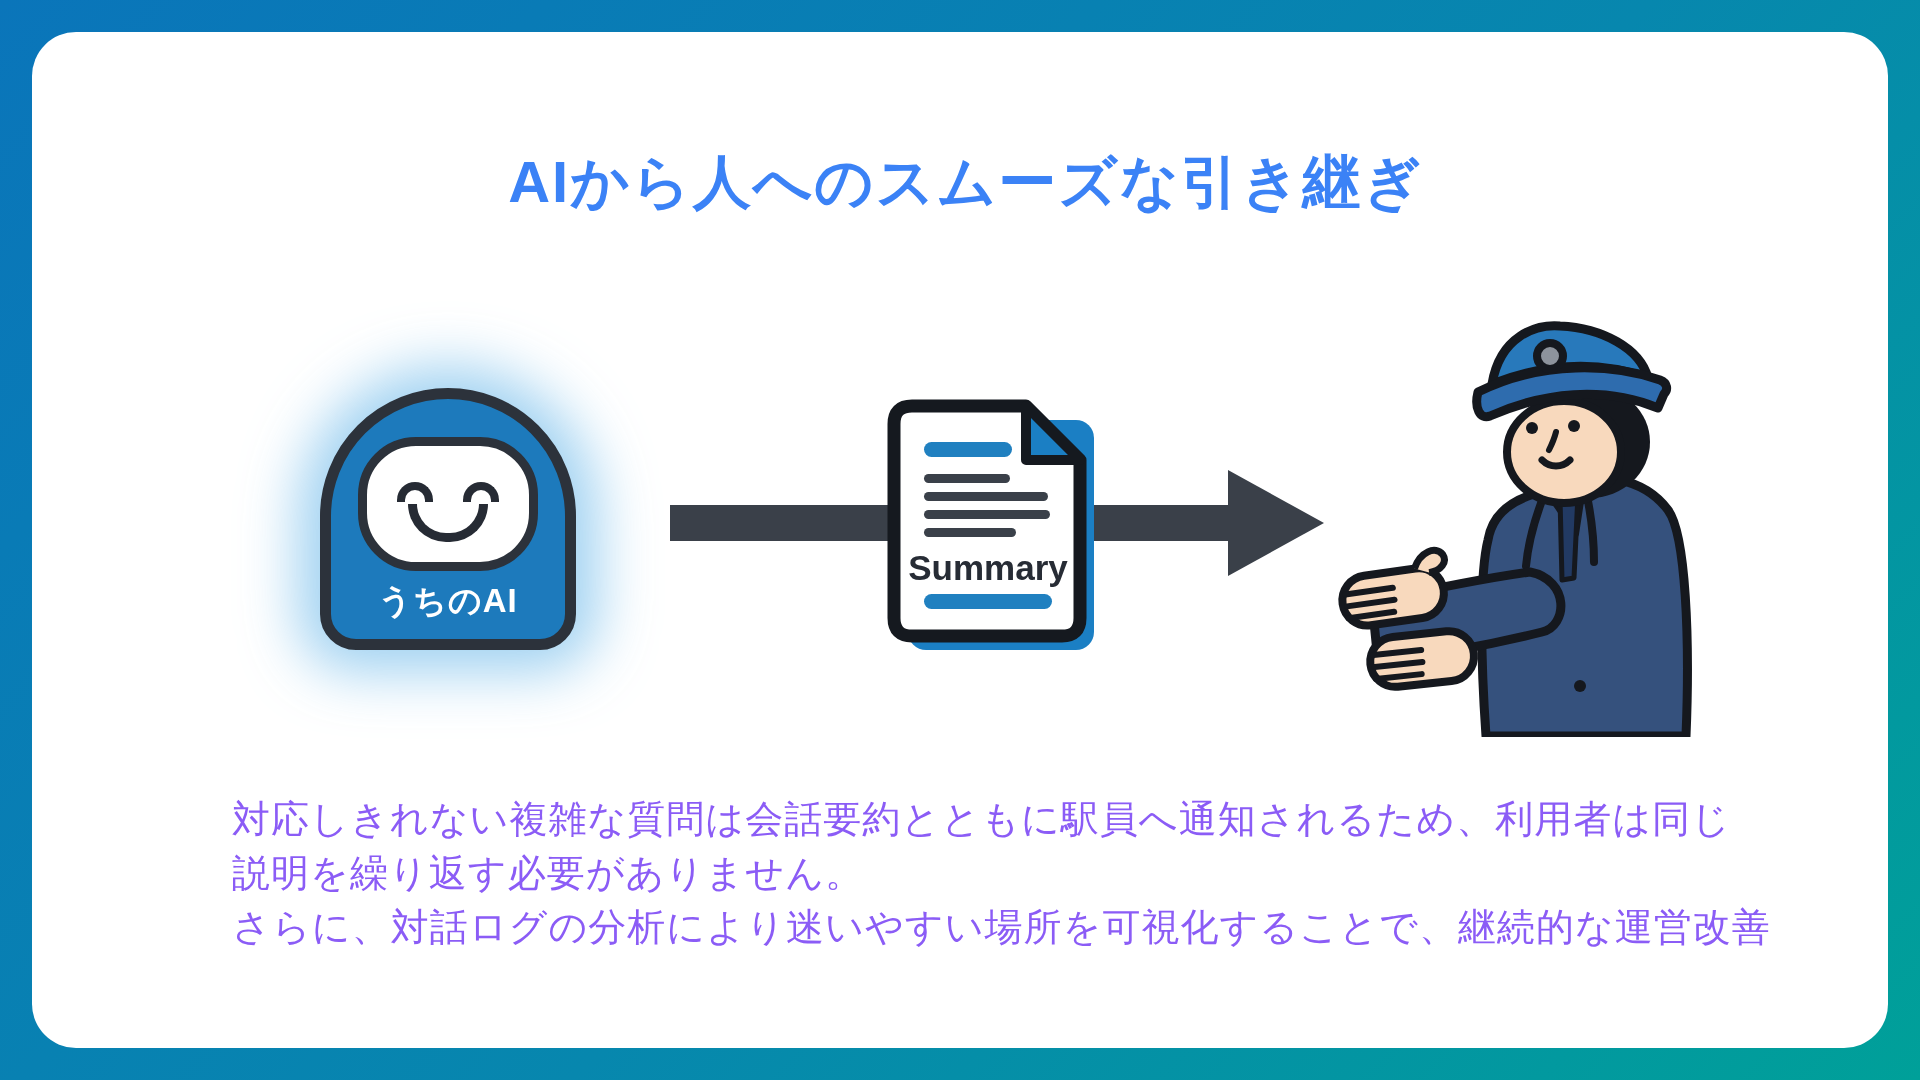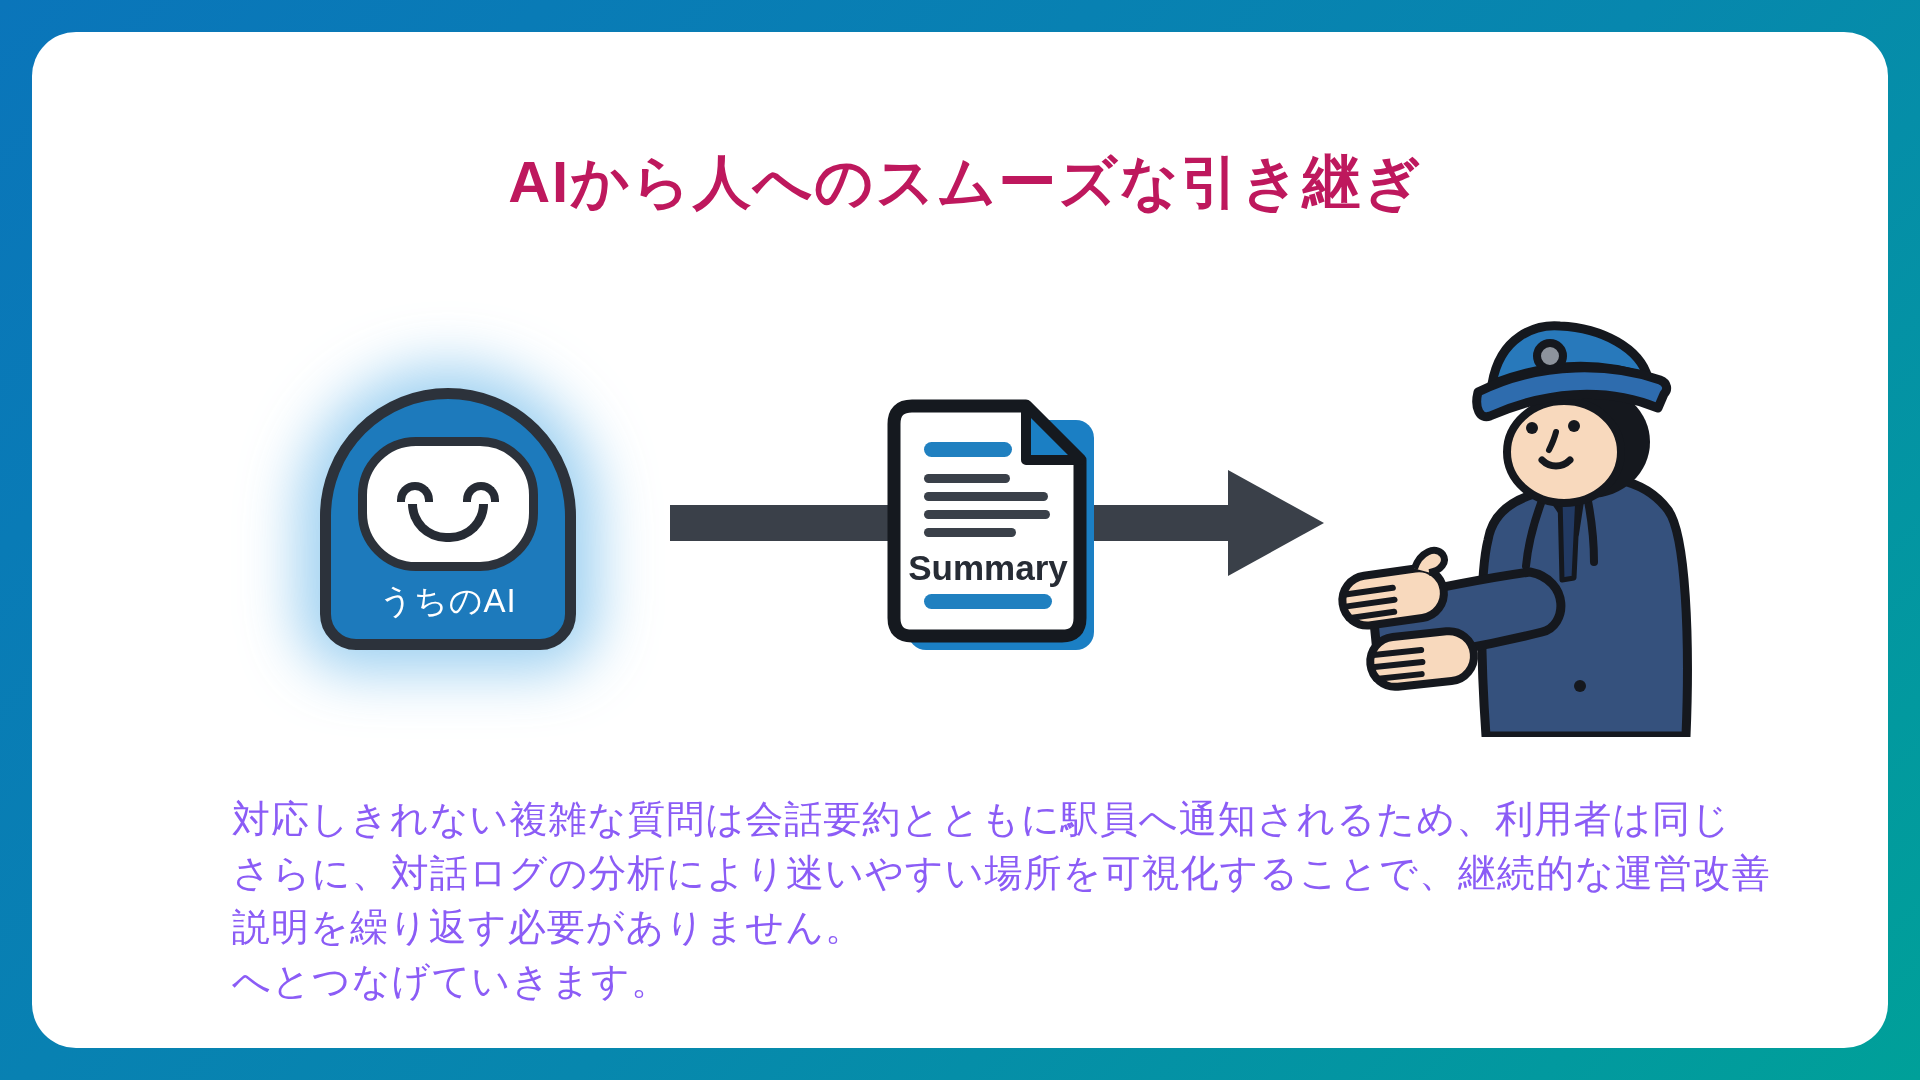--- a/index.html
+++ b/index.html
@@ -7,21 +7,21 @@
     position:relative; width:1920px; height:1080px; overflow:hidden;
     background:linear-gradient(135deg,#0a75ba 0%,#0787ae 55%,#00a099 100%);
     font-family:"Liberation Sans", sans-serif;
   }
   .card {
     position:absolute; left:32px; top:32px; right:32px; bottom:32px;
     background:#ffffff; border-radius:44px;
   }
   .title {
     position:absolute; left:12px; right:0; top:112px; text-align:center;
-    font-size:58px; font-weight:700; color:#be185d; letter-spacing:2px;
+    font-size:58px; font-weight:700; color:#3b82f6; letter-spacing:2px;
   }
   
   .mascot {
     position:absolute; left:288px; top:356px; width:256px; height:262px;
     background:#1d7abc; border:11px solid #2c323b;
     border-radius:128px 128px 36px 36px; box-sizing:border-box;
     box-shadow:0 0 55px 22px rgba(135,198,238,0.8);
   }
   .face {
     position:absolute; left:27px; top:38px; width:180px; height:134px;
@@ -34,21 +34,21 @@
   }
   .eye.left { left:30px; }
   .eye.right { right:30px; }
   .smile {
     position:absolute; left:50%; transform:translateX(-50%); top:58px;
     width:80px; height:38px; box-sizing:border-box;
     border:9px solid #262b34; border-top:none; border-radius:0 0 44px 44px;
   }
   .mascot-label {
     position:absolute; left:0; right:0; bottom:15px; text-align:center;
-    color:#ffffff; font-size:33px; font-weight:400; letter-spacing:1px;
+    color:#ffffff; font-size:33px; font-weight:700; letter-spacing:1px;
   }
   
   .arrow-bar {
     position:absolute; left:638px; top:473px; width:560px; height:36px;
     background:#3a4049;
   }
   .arrow-head {
     position:absolute; left:1196px; top:438px; width:0; height:0;
     border-left:96px solid #3a4049;
     border-top:53px solid transparent; border-bottom:53px solid transparent;
@@ -130,19 +130,18 @@
         <g transform="rotate(-6 100 338)">
           <rect x="48" y="314" width="104" height="50" rx="25" fill="#f8d9bd" stroke="#15181e" stroke-width="8"></rect>
           <path d="M52,330 H100 M52,342 H100 M52,354 H98" fill="none" stroke="#15181e" stroke-width="6" stroke-linecap="round"></path>
         </g>
         <circle cx="258" cy="366" r="6" fill="#15181e"></circle>
       </svg>
     </div>
 
     <div class="body-text">
       <div class="body-line">対応しきれない複雑な質問は会話要約とともに駅員へ通知されるため、利用者は同じ</div>
+      <div class="body-line">説明を繰り返す必要がありません。</div>
       <div class="body-line">さらに、対話ログの分析により迷いやすい場所を可視化することで、継続的な運営改善</div>
-      <div class="body-line">説明を繰り返す必要がありません。</div>
-      <div class="body-line">へとつなげていきます。</div>
     </div>
 
   </div>
 </div>
 
 </body></html>

